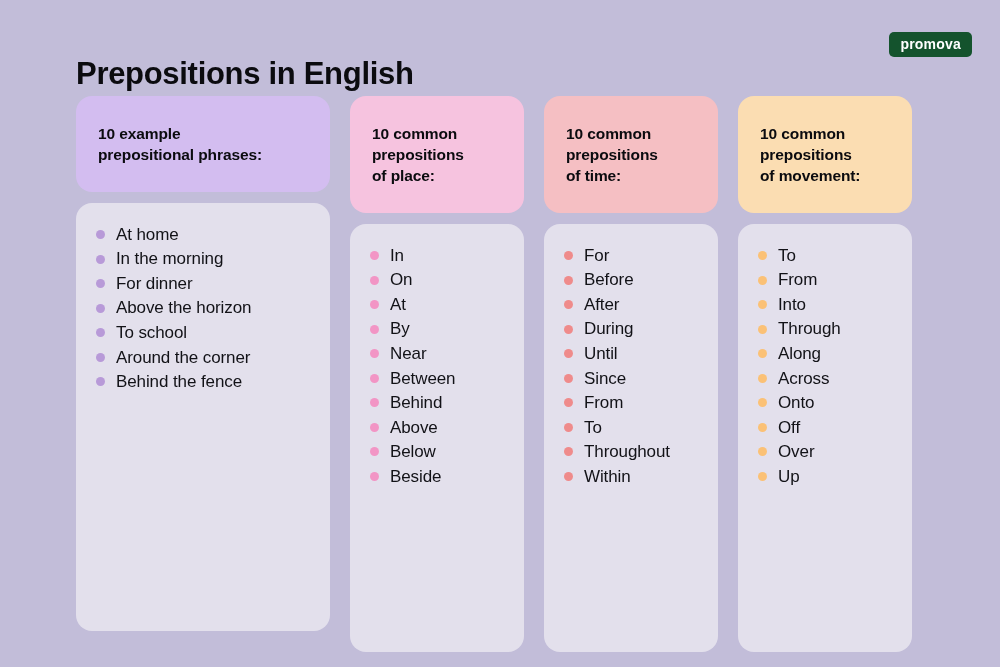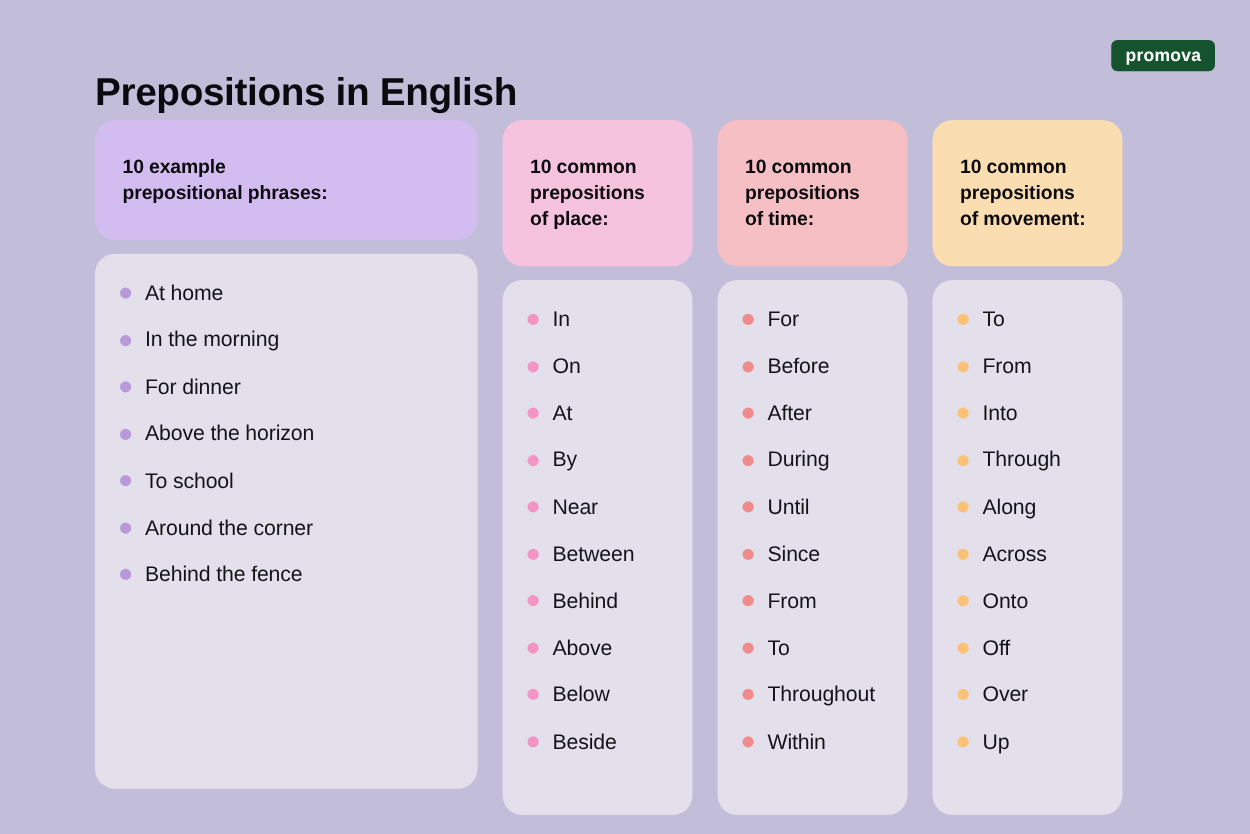--- a/index.html
+++ b/index.html
@@ -48,22 +48,22 @@
     display: flex;
     gap: 20px;
     align-items: flex-start;
   }
 
   .column {
     display: flex;
     flex-direction: column;
     gap: 11px;
   }
-  .column.col-wide { width: 306px; }
-  .column.col-narrow { width: 152px; }
+  .column.col-wide { width: 254px; }
+  .column.col-narrow { width: 174px; }
 
   .col-header {
     border-radius: 16px;
     padding: 28px 22px 26px 22px;
     box-sizing: border-box;
     min-height: 94px;
     display: flex;
     align-items: flex-start;
   }
   .col-header-text {
@@ -81,21 +81,21 @@
     padding: 22px 20px 24px 20px;
     box-sizing: border-box;
     height: 428px;
   }
   .list-items {
     list-style: none;
     margin: 0;
     padding: 0;
     display: flex;
     flex-direction: column;
-    gap: 18px;
+    gap: 5px;
   }
   .list-item {
     display: flex;
     align-items: center;
     gap: 11px;
   }
   .bullet {
     width: 9px;
     height: 9px;
     border-radius: 50%;

